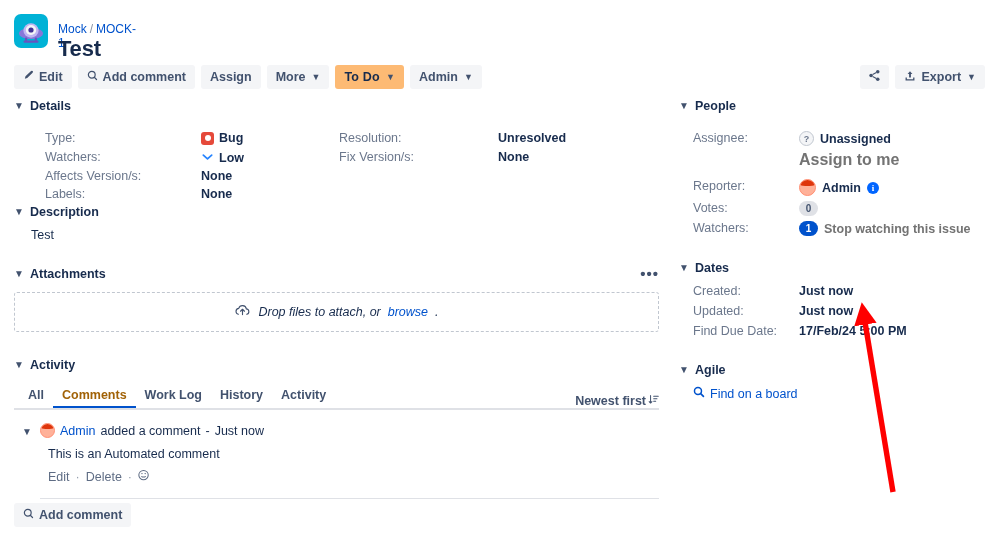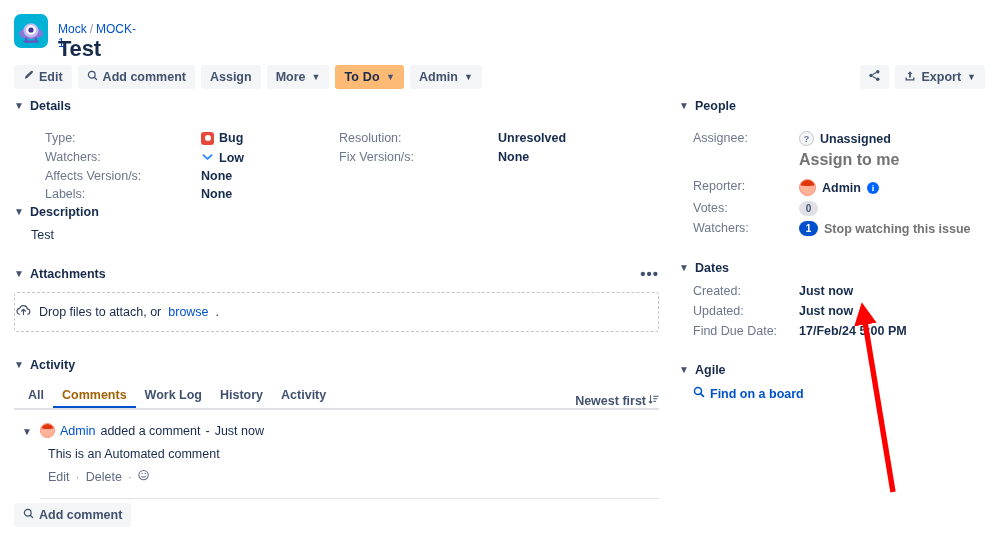--- a/index.html
+++ b/index.html
@@ -77,22 +77,22 @@
   .desc-text { font-size: 12.5px; color: #172b4d; margin: 9px 0 0 17px; font-weight: 400; }
 
   .att-head { display: flex; align-items: center; }
   .att-more {
     margin-left: auto; color: #42526e; font-size: 15px; font-weight: 700;
     letter-spacing: 1px; line-height: 10px; cursor: pointer;
   }
   .dropzone {
     margin-top: 11px; height: 40px;
     border: 1px dashed #c1c7d0; border-radius: 3px;
-    display: flex; align-items: center; justify-content: flex-start; gap: 7px;
-    font-size: 12.5px; color: #172b4d;
+    display: flex; align-items: center; justify-content: center; gap: 7px;
+    font-size: 12.5px; color: #172b4d; font-style: italic;
   }
   .dropzone a { color: #0052cc; text-decoration: none; }
 
   
   .tabs {
     margin-top: 12px; position: relative;
     display: flex; align-items: flex-end; gap: 0;
     border-bottom: 2px solid #dfe1e6; height: 26px;
   }
   .tab {
@@ -154,21 +154,21 @@
     background: #0052cc; color: #fff; font-size: 10px; font-weight: 700;
     display: inline-flex; align-items: center; justify-content: center;
   }
   .info-i {
     width: 12px; height: 12px; border-radius: 50%; background: #0065ff; color: #fff;
     font-size: 9px; font-weight: 700; font-family: "Liberation Serif", serif;
     display: inline-flex; align-items: center; justify-content: center; flex: none;
   }
   .find-board {
     margin-left: 14px; margin-top: 9px; display: flex; align-items: center; gap: 5px;
-    font-size: 12.5px; color: #0052cc; font-weight: 700; cursor: pointer;
+    font-size: 12.5px; color: #0052cc; font-weight: 400; cursor: pointer;
   }
 
   .arrow-layer { position: absolute; left: 0; top: 0; width: 999px; height: 543px; pointer-events: none; }
 </style>
 </head>
 <body>
 
 <div class="page">
 
   <div class="header">

